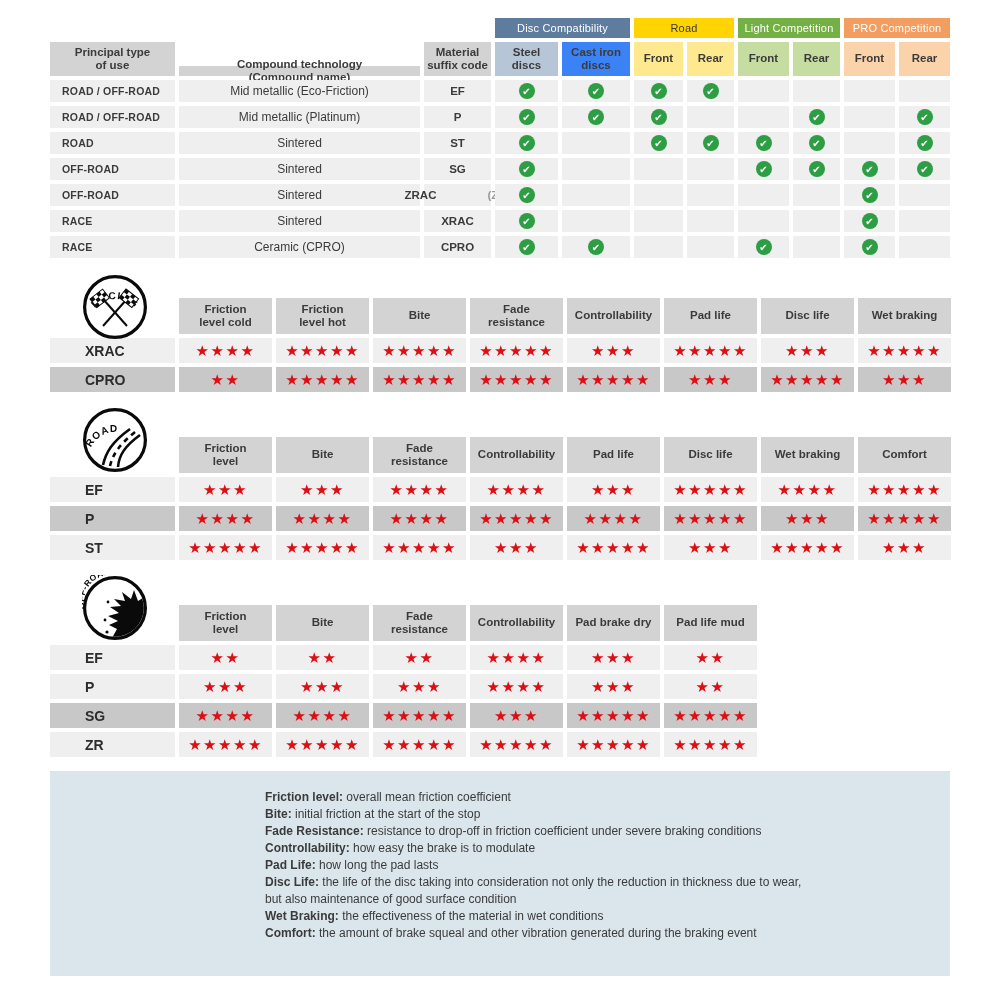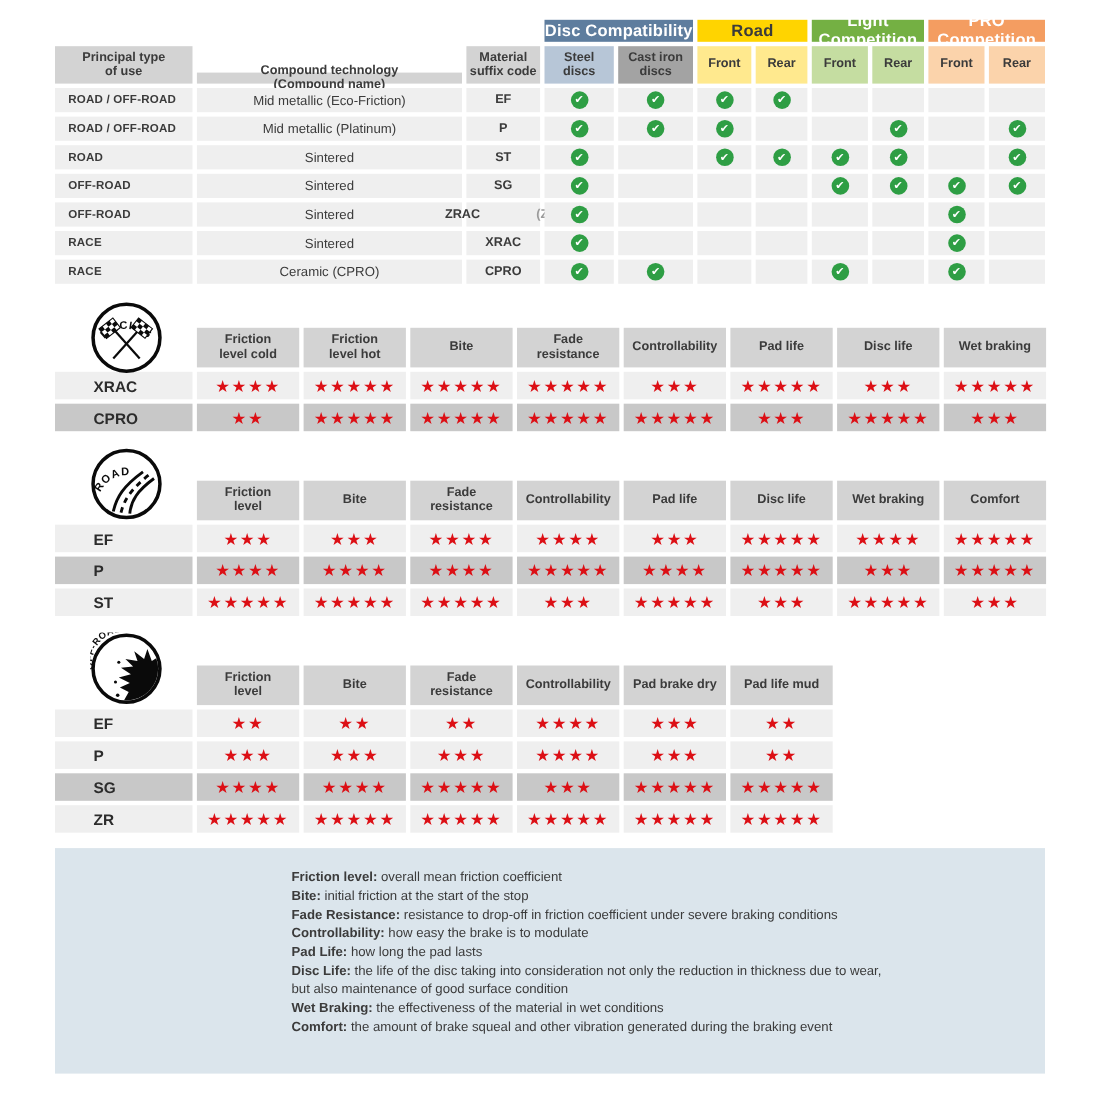--- a/index.html
+++ b/index.html
@@ -8,21 +8,21 @@
   .canvas{position:absolute;top:0;left:0;width:1000px;height:1000px;background:#fff}
   section{position:absolute;left:50px}
   #compat-section{top:18px}
   #racing-section{top:298px}
   #road-section{top:437px}
   #offroad-section{top:605px}
   .grid{display:grid;gap:4px}
   #compat-grid{grid-template-columns:125px 241px 67px 63px 68px 49px 47px 51px 47px 51px 51px;grid-template-rows:20px 34px repeat(7,22px)}
   .rating-grid{grid-template-rows:36px;grid-auto-rows:25px}
   .cell{display:flex;align-items:center;justify-content:center;background:#efefef;font-size:12px;text-align:center}
-  .group-header{font-size:15px;font-weight:700;letter-spacing:.2px}
+  .group-header{font-size:11px;font-weight:400;letter-spacing:.2px}
   .col-header{font-weight:700;font-size:11.5px;white-space:pre-line;line-height:1.15;background:#d3d3d3;color:#3b3b3b}
   .use{justify-content:flex-start;padding-left:12px;font-size:10.5px;font-weight:700;letter-spacing:.2px;text-align:left}
   .tech{font-size:12px}
   .code{font-size:11.5px;font-weight:700}
   .code-note{color:#9b9b9b;font-weight:700;margin-left:3px}
   .check{width:16px;height:16px;border-radius:50%;background:#2e9e44;color:#fff;font-size:10px;font-weight:700;display:flex;align-items:center;justify-content:center;font-family:"DejaVu Sans",sans-serif}
   .rating-section .icon{position:absolute;left:32px;top:-30px;width:66px;height:66px}
   #racing-section .icon{top:-24px}
   .spacer{background:transparent}
   .rating-header{background:#d3d3d3;font-weight:700;font-size:11.5px;white-space:pre-line;line-height:1.15}
@@ -46,21 +46,21 @@
         <div class="cell group-header" style="background: rgb(116, 176, 67); color: rgb(255, 255, 255); grid-area: 1 / 8 / auto / span 2;">Light Competition</div>
         <div class="cell group-header" style="background: rgb(244, 157, 97); color: rgb(255, 255, 255); grid-area: 1 / 10 / auto / span 2;">PRO Competition</div>
         <div class="cell col-header" style="background: rgb(211, 211, 211); grid-area: 2 / 1;">Principal type
 of use</div>
         <div class="cell col-header" style="background: rgb(211, 211, 211); grid-area: 2 / 2; margin-top: 24px;">Compound technology
 (Compound name)</div>
         <div class="cell col-header" style="background: rgb(211, 211, 211); grid-area: 2 / 3;">Material
 suffix code</div>
         <div class="cell col-header" style="background: rgb(183, 198, 215); grid-area: 2 / 4;">Steel
 discs</div>
-        <div class="cell col-header" style="background: #a3a3a3; grid-area: 2 / 5;">Cast iron
+        <div class="cell col-header" style="background: #3b82f6; grid-area: 2 / 5;">Cast iron
 discs</div>
         <div class="cell col-header" style="background: rgb(255, 233, 142); grid-area: 2 / 6;">Front</div>
         <div class="cell col-header" style="background: rgb(255, 233, 142); grid-area: 2 / 7;">Rear</div>
         <div class="cell col-header" style="background: rgb(197, 221, 161); grid-area: 2 / 8;">Front</div>
         <div class="cell col-header" style="background: rgb(197, 221, 161); grid-area: 2 / 9;">Rear</div>
         <div class="cell col-header" style="background: rgb(251, 211, 171); grid-area: 2 / 10;">Front</div>
         <div class="cell col-header" style="background: rgb(251, 211, 171); grid-area: 2 / 11;">Rear</div>
         <div class="cell use" style="grid-area: 3 / 1;">ROAD / OFF-ROAD</div>
         <div class="cell tech" style="grid-area: 3 / 2;">Mid metallic (Eco-Friction)</div>
         <div class="cell code" style="grid-area: 3 / 3;">

